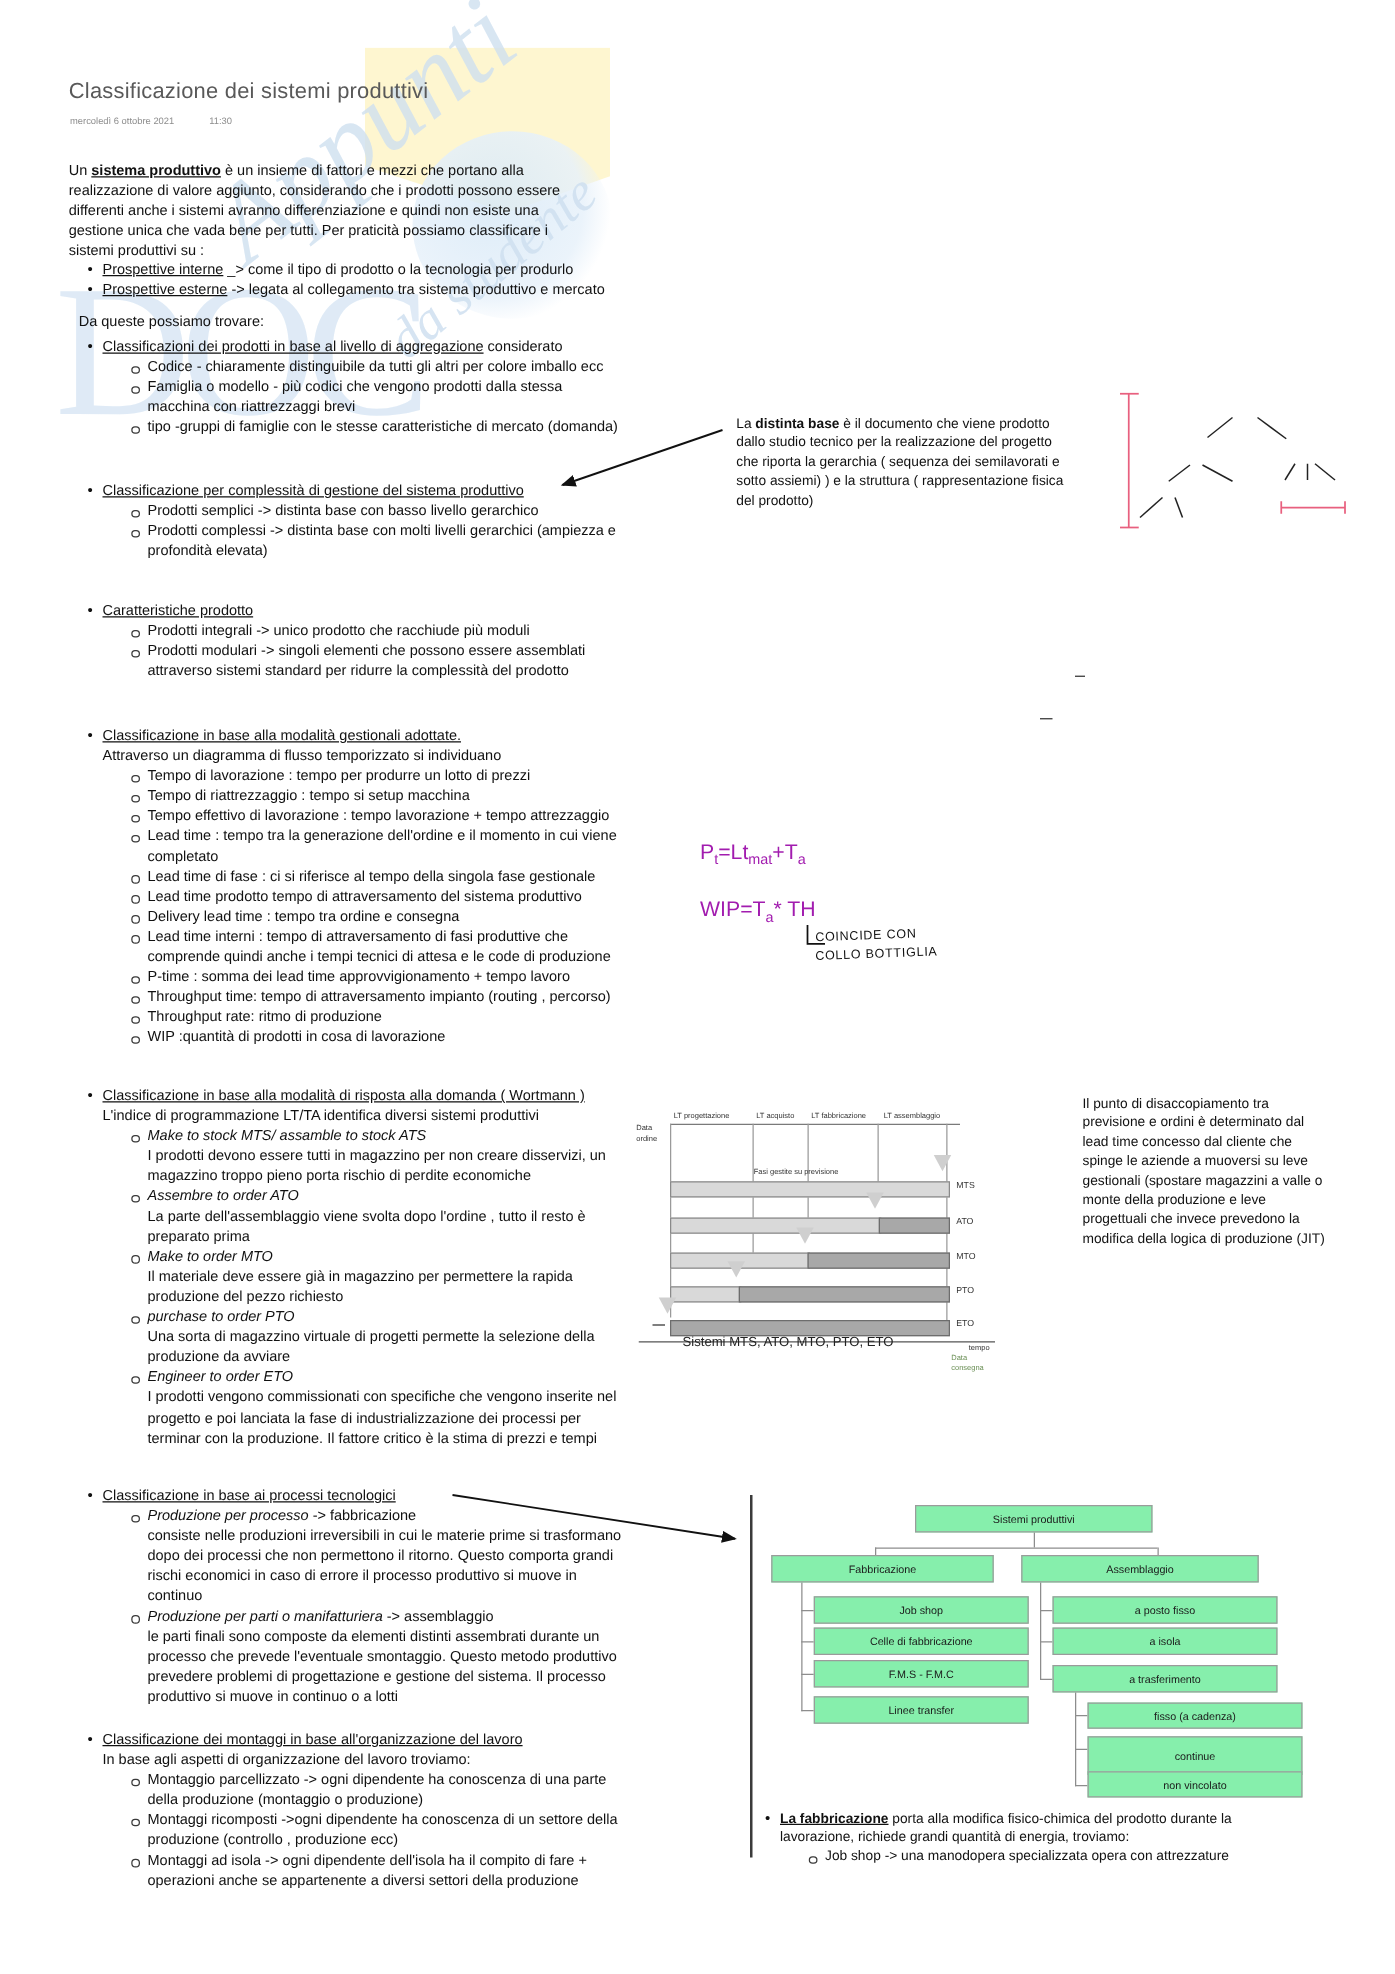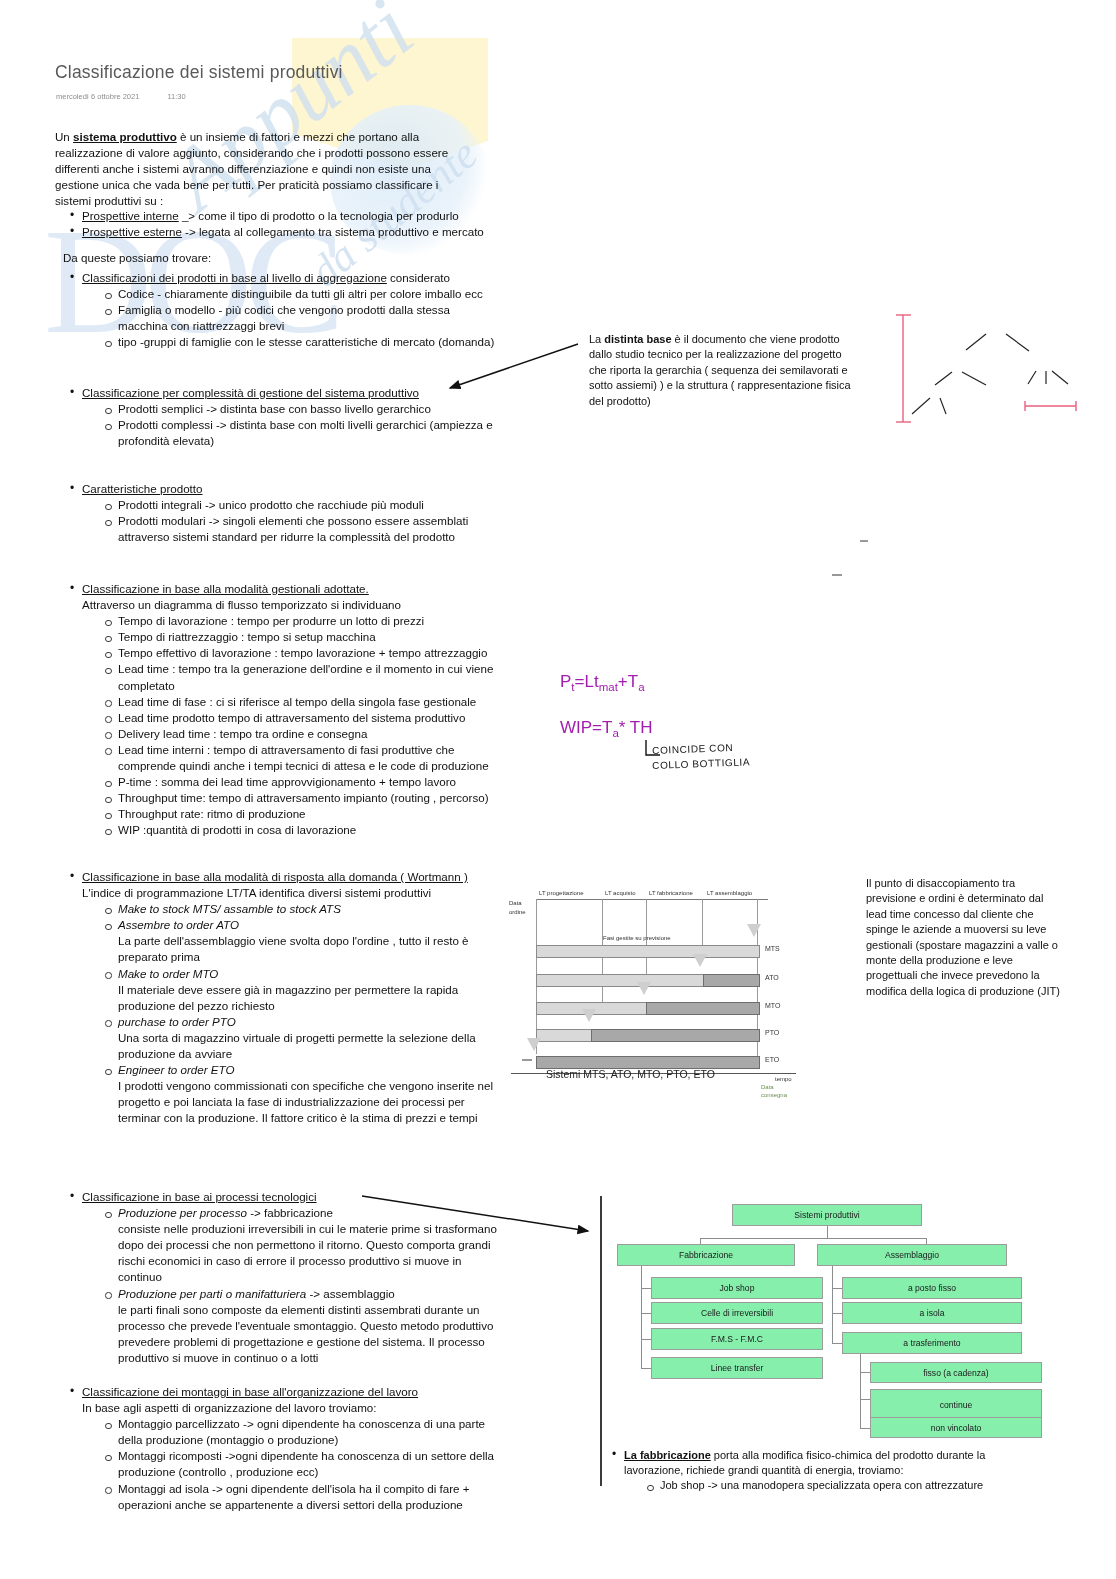--- a/index.html
+++ b/index.html
@@ -199,20 +199,21 @@
   </div>
 
   <div class="blk" style="left:68px;top:869px;width:440px;">
     <ul class="lv1">
       <li>
         <span class="u">Classificazione in base alla modalità di risposta alla domanda ( Wortmann )</span>
         <span class="sub">L'indice di programmazione LT/TA identifica diversi sistemi produttivi</span>
         <ul class="lv2">
           <li>
             <span class="i">Make to stock MTS/ assamble to stock ATS</span>
+            <span class="sub">I prodotti devono essere tutti in magazzino per non creare disservizi, un magazzino troppo pieno porta rischio di perdite economiche</span>
           </li>
           <li>
             <span class="i">Assembre to order ATO</span>
             <span class="sub">La parte dell'assemblaggio viene svolta dopo l'ordine , tutto il resto è preparato prima</span>
           </li>
           <li>
             <span class="i">Make to order MTO</span>
             <span class="sub">Il materiale deve essere già in magazzino per permettere la rapida produzione del pezzo richiesto</span>
           </li>
           <li>
@@ -347,21 +348,21 @@
     <div class="obox" style="left:13px;top:48px;width:178px;height:22px;">Fabbricazione</div>
     <div class="obox" style="left:213px;top:48px;width:190px;height:22px;">Assemblaggio</div>
 
     <div class="oline" style="left:37px;top:70px;width:1px;height:103px;"></div>
     <div class="oline" style="left:37px;top:92px;width:10px;height:1px;"></div>
     <div class="oline" style="left:37px;top:117px;width:10px;height:1px;"></div>
     <div class="oline" style="left:37px;top:143px;width:10px;height:1px;"></div>
     <div class="oline" style="left:37px;top:172px;width:10px;height:1px;"></div>
 
     <div class="obox" style="left:47px;top:81px;width:172px;height:22px;">Job shop</div>
-    <div class="obox" style="left:47px;top:106px;width:172px;height:22px;">Celle di irreversibili</div>
+    <div class="obox" style="left:47px;top:106px;width:172px;height:22px;">Celle di fabbricazione</div>
     <div class="obox" style="left:47px;top:132px;width:172px;height:22px;">F.M.S - F.M.C</div>
     <div class="obox" style="left:47px;top:161px;width:172px;height:22px;">Linee transfer</div>
 
     <div class="oline" style="left:228px;top:70px;width:1px;height:78px;"></div>
     <div class="oline" style="left:228px;top:92px;width:10px;height:1px;"></div>
     <div class="oline" style="left:228px;top:117px;width:10px;height:1px;"></div>
     <div class="oline" style="left:228px;top:147px;width:10px;height:1px;"></div>
 
     <div class="obox" style="left:238px;top:81px;width:180px;height:22px;">a posto fisso</div>
     <div class="obox" style="left:238px;top:106px;width:180px;height:22px;">a isola</div>

